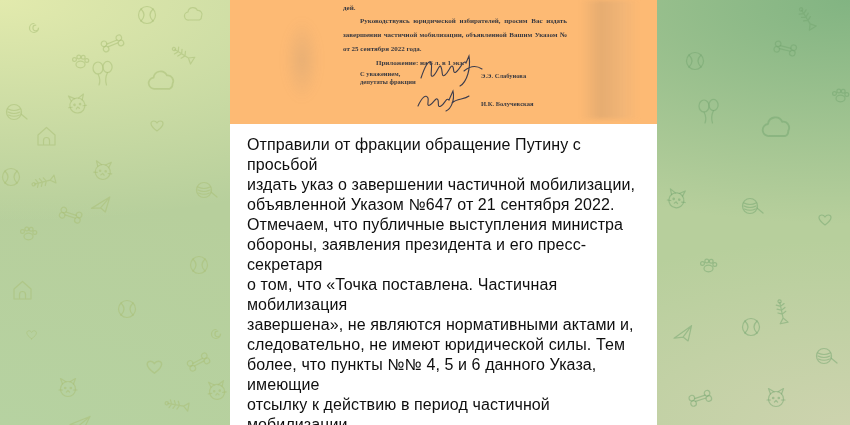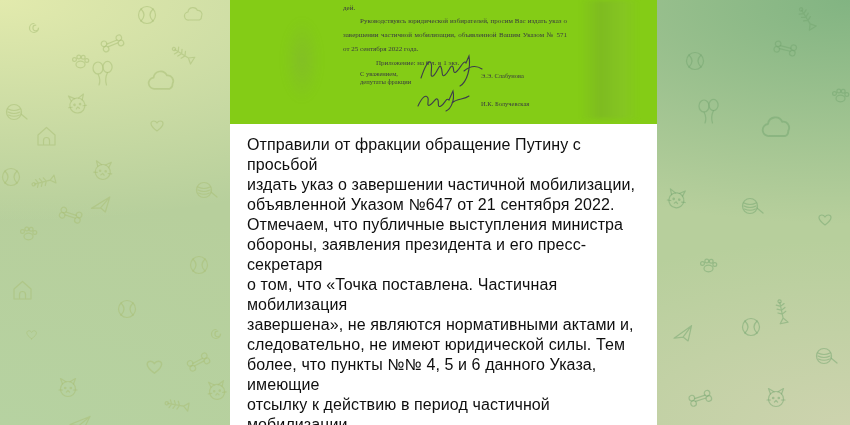--- a/index.html
+++ b/index.html
@@ -18,21 +18,21 @@
   }
   .doodles{position:absolute;inset:0;}
   .doodles *{fill:none;stroke-linecap:round;stroke-linejoin:round;}
   .dl{stroke:#a9c077;stroke-opacity:.55;stroke-width:1.2;}
   .dr{stroke:#74a66f;stroke-opacity:.5;stroke-width:1.2;}
   .bubble{
     position:absolute;left:230px;top:0;width:427px;height:425px;
     background:#ffffff;
   }
   
-  .photo{position:relative;width:100%;height:124px;background:#84cc16;cursor:pointer;}
+  .photo{position:relative;width:100%;height:124px;background:#fdba74;cursor:pointer;font-weight:bold;}
   .shade-left{
     position:absolute;left:52px;top:4px;width:40px;height:112px;
     background:radial-gradient(60% 50% at 50% 50%, rgba(120,120,125,.16), rgba(120,120,125,0) 75%);
     filter:blur(4px);
   }
   .shade-right{
     position:absolute;left:350px;top:0;width:60px;height:119px;
     background:linear-gradient(to right, rgba(90,90,95,0) 0%, rgba(90,90,95,.14) 35%, rgba(140,140,145,.10) 70%, rgba(140,140,145,0) 100%);
     filter:blur(2px);
   }

